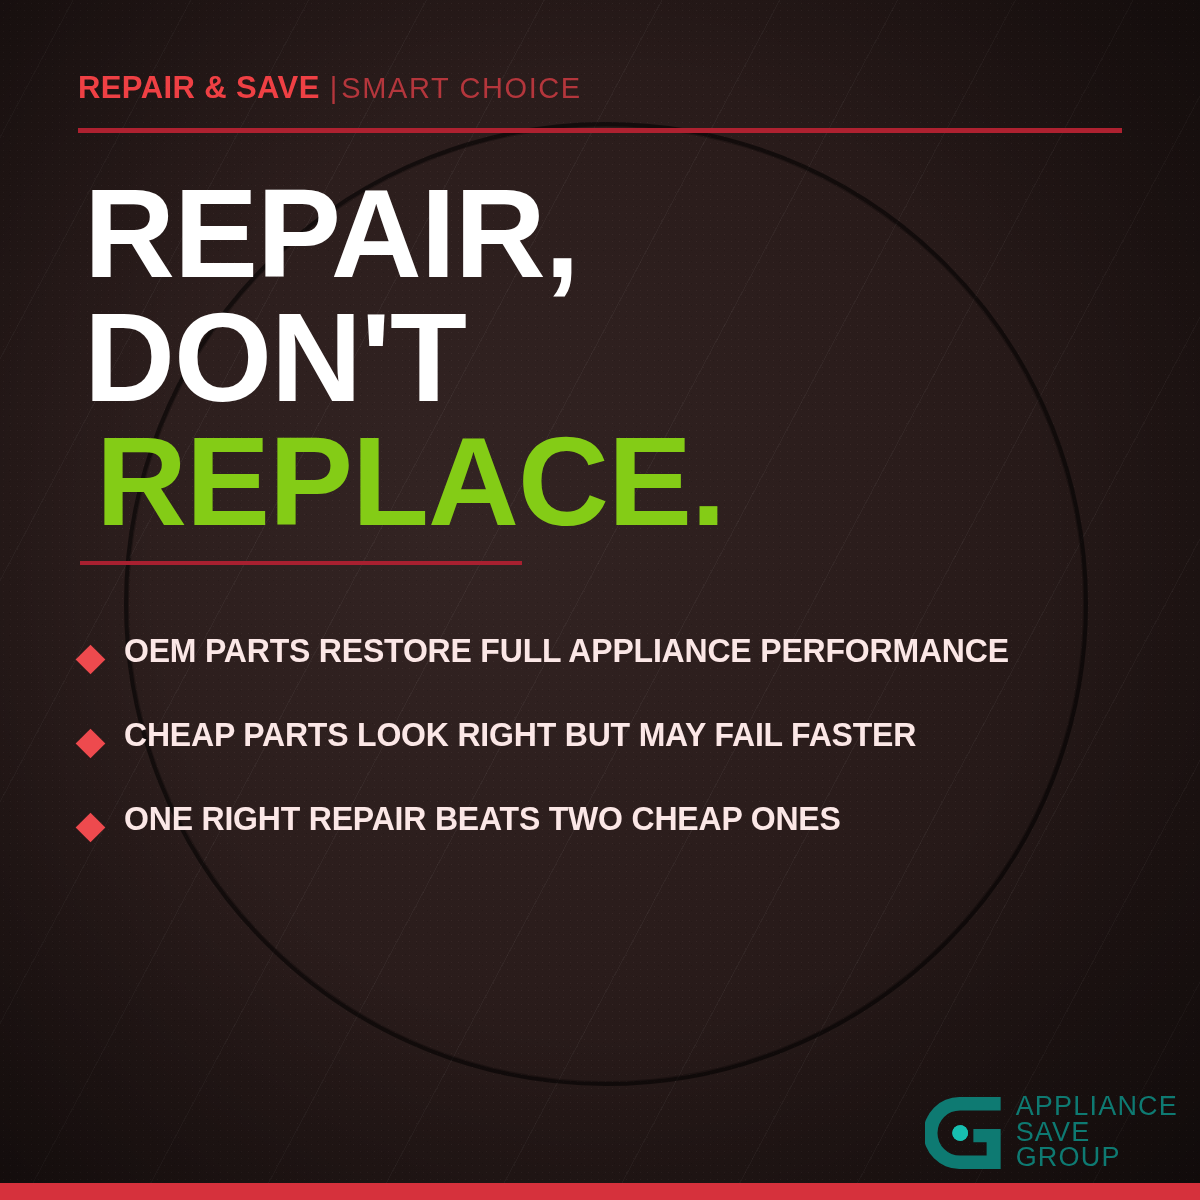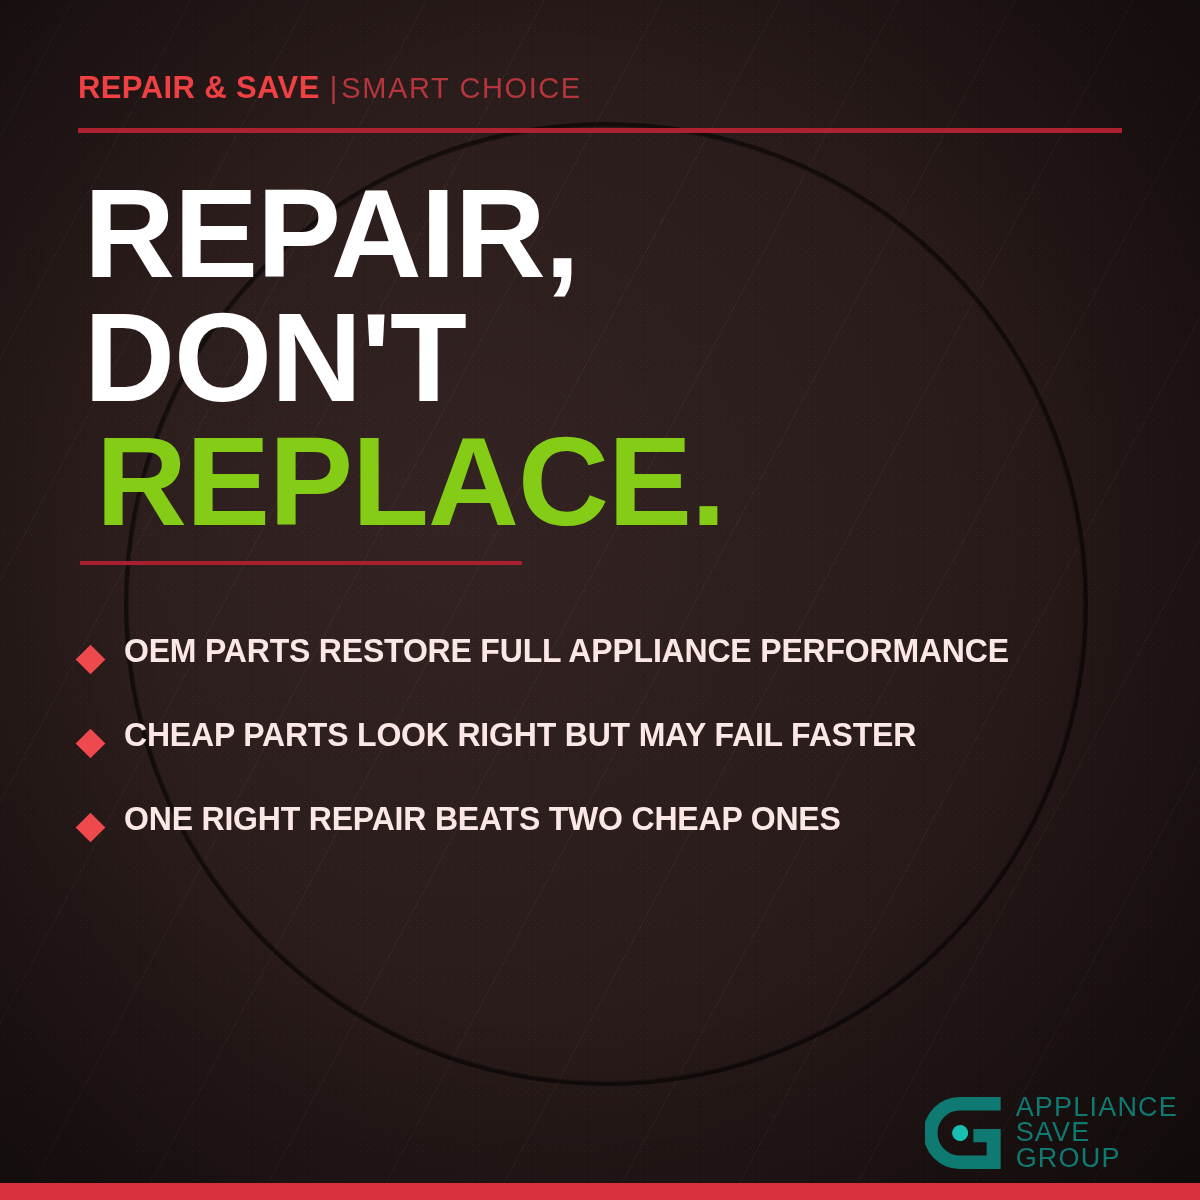--- a/index.html
+++ b/index.html
@@ -161,21 +161,21 @@
     transform: scaleX(0.97);
     transform-origin: left center;
   }
 
   
   .logo {
     position: absolute;
     right: 22px;
     bottom: 28px;
     display: flex;
-    align-items: center;
+    align-items: flex-start;
   }
   .logo-mark {
     width: 78px;
     height: 78px;
     margin-right: 13px;
     flex: 0 0 auto;
   }
   .logo-words {
     line-height: 0.95;
     color: #0e7a72;

